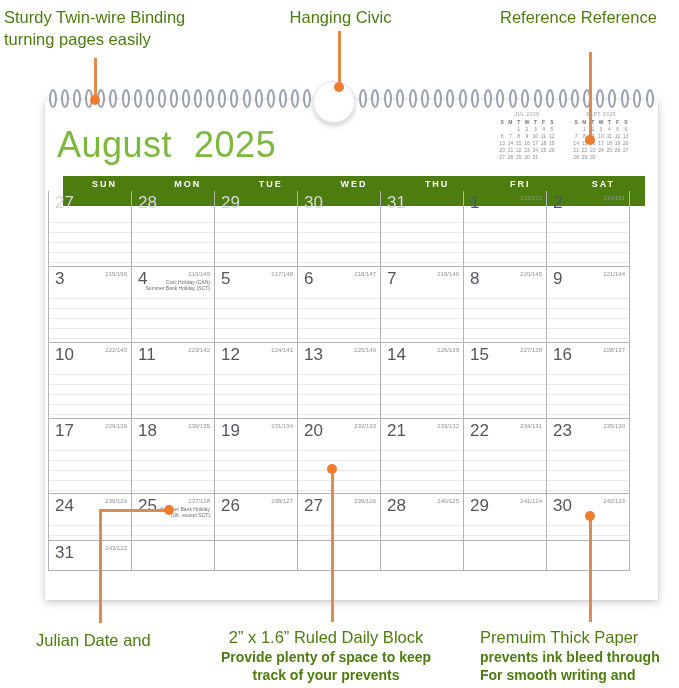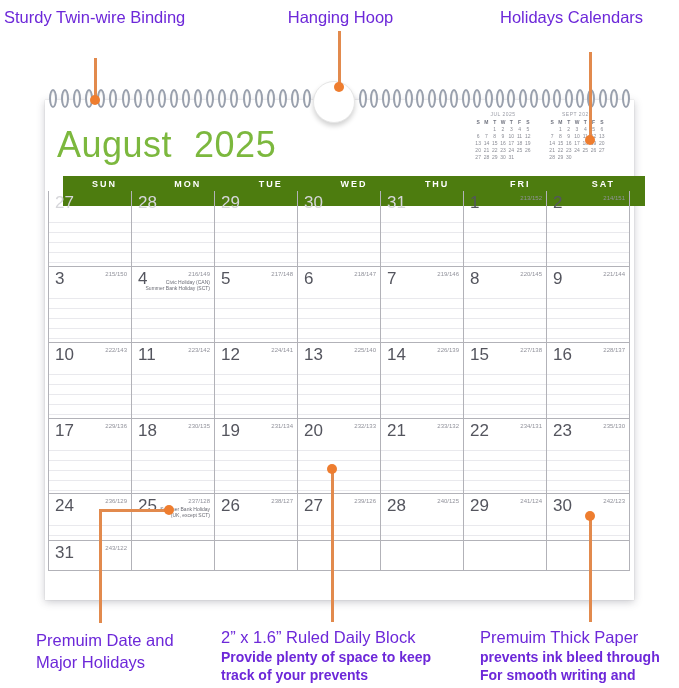--- a/index.html
+++ b/index.html
@@ -1,36 +1,36 @@
 <!DOCTYPE html>
 <html><head>
 <meta charset="utf-8">
 <style>
   html,body{margin:0;padding:0;background:#ffffff;width:679px;height:688px;overflow:hidden;
     font-family:"Liberation Sans", sans-serif;}
   .scene{position:relative;width:679px;height:688px;background:#fff;}
 
   
-  .ann{position:absolute;color:#6d28d9;z-index:6;}
+  .ann{position:absolute;color:#4d7c0f;z-index:6;}
   .ann .h{font-size:16.5px;line-height:22px;}
   .ann .s{font-size:14px;line-height:18px;font-weight:bold;}
   .ann-binding{left:4px;top:6px;}
   .ann-hoop{left:268px;top:6px;width:145px;text-align:center;}
   .ann-ref{left:500px;top:6px;}
   .ann-julian{left:36px;top:629px;}
-  .ann-block{left:221px;top:626px;}
+  .ann-block{left:221px;top:626px;text-align:center;}
   .ann-paper{left:480px;top:626px;}
 
   
   .pline{position:absolute;background:#e28a4d;z-index:5;}
   .pdot{position:absolute;width:10px;height:10px;border-radius:50%;background:#ee7d2f;z-index:6;}
 
   
   .page{position:absolute;left:45px;top:100px;width:589px;height:500px;background:#fff;
-    box-shadow:0 2px 8px rgba(60,60,80,.28), 0 0 1px rgba(0,0,0,.2);}
+    box-shadow:0 2px 8px rgba(60,60,80,.28), 0 0 1px rgba(0,0,0,.2);padding-left:24px;}
 
   
   .binding{position:absolute;left:4px;right:4px;top:-11px;height:22px;display:flex;z-index:2;}
   .loops{display:flex;justify-content:space-between;}
   .loopsL{width:262px;}
   .hoopgap{width:48px;}
   .loopsR{flex:1;}
   .loop{width:8px;height:19px;border:2px solid #99a0ad;border-radius:50%;background:#fdfdfd;
     box-sizing:border-box;box-shadow:inset 0 1px 1px rgba(0,0,0,.15);}
   .hoop{position:absolute;left:268px;top:-19px;width:40px;height:40px;border-radius:50%;
@@ -65,31 +65,31 @@
   .j{position:absolute;right:4px;top:4px;font-size:6px;color:#91929b;z-index:1;}
   .hol{position:absolute;right:4px;top:12px;text-align:right;font-size:5px;line-height:6px;color:#6b6c75;z-index:1;}
 </style>
 </head>
 <body>
 
 <div class="scene">
 
   <div class="ann ann-binding">
     <div class="h">Sturdy Twin-wire Binding</div>
+    <div class="h">turning pages easily</div>
   </div>
   <div class="ann ann-hoop">
-    <div class="h">Hanging Hoop</div>
+    <div class="h">Hanging Civic</div>
   </div>
   <div class="ann ann-ref">
-    <div class="h">Holidays Calendars</div>
+    <div class="h">Reference Reference</div>
   </div>
 
   <div class="ann ann-julian">
-    <div class="h">Premuim Date and</div>
-    <div class="h">Major Holidays</div>
+    <div class="h">Julian Date and</div>
   </div>
   <div class="ann ann-block">
     <div class="h">2” x 1.6” Ruled Daily Block</div>
     <div class="s">Provide plenty of space to keep</div>
     <div class="s">track of your prevents</div>
   </div>
   <div class="ann ann-paper">
     <div class="h">Premuim Thick Paper</div>
     <div class="s">prevents ink bleed through</div>
     <div class="s">For smooth writing and</div>

